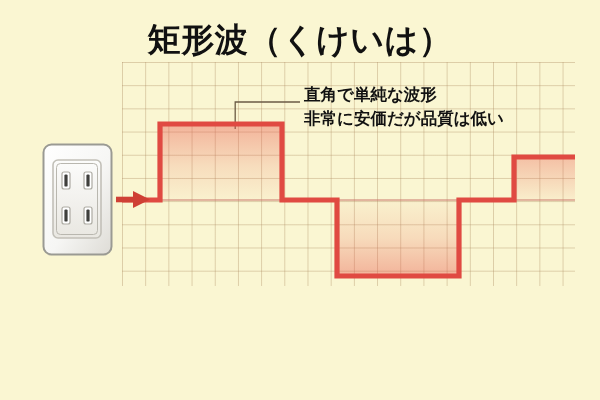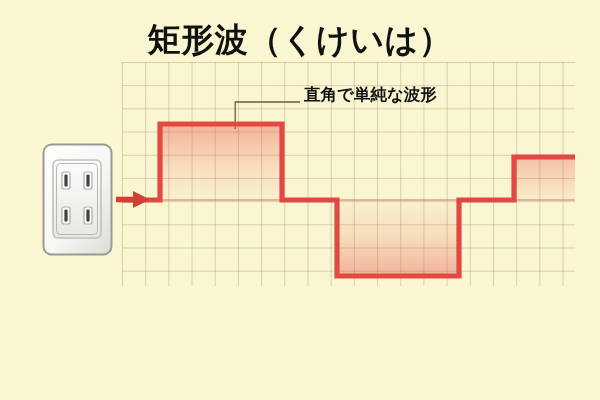--- a/index.html
+++ b/index.html
@@ -91,20 +91,21 @@
       <rect x="44.4" y="66.4" width="3.2" height="12.2" rx="1.2"></rect>
     </g>
   </svg>
 
   <svg class="leader" viewBox="0 0 66 31">
     <path d="M1.2,30 L1.2,3 L66,3" fill="none" stroke="#6b5b45" stroke-width="1.3"></path>
   </svg>
 
   <div class="annot">
     <div class="l1">直角で単純な波形</div>
+    <div class="l2">非常に安価だが品質は低い</div>
   </div>
 
   <svg class="wave" viewBox="0 0 600 400">
     <defs>
       <linearGradient id="fillHi" x1="0" y1="0" x2="0" y2="1">
         <stop offset="0" stop-color="#e8564c" stop-opacity="0.42"></stop>
         <stop offset="0.55" stop-color="#e8564c" stop-opacity="0.16"></stop>
         <stop offset="1" stop-color="#e8564c" stop-opacity="0.03"></stop>
       </linearGradient>
       <linearGradient id="fillLo" x1="0" y1="0" x2="0" y2="1">

